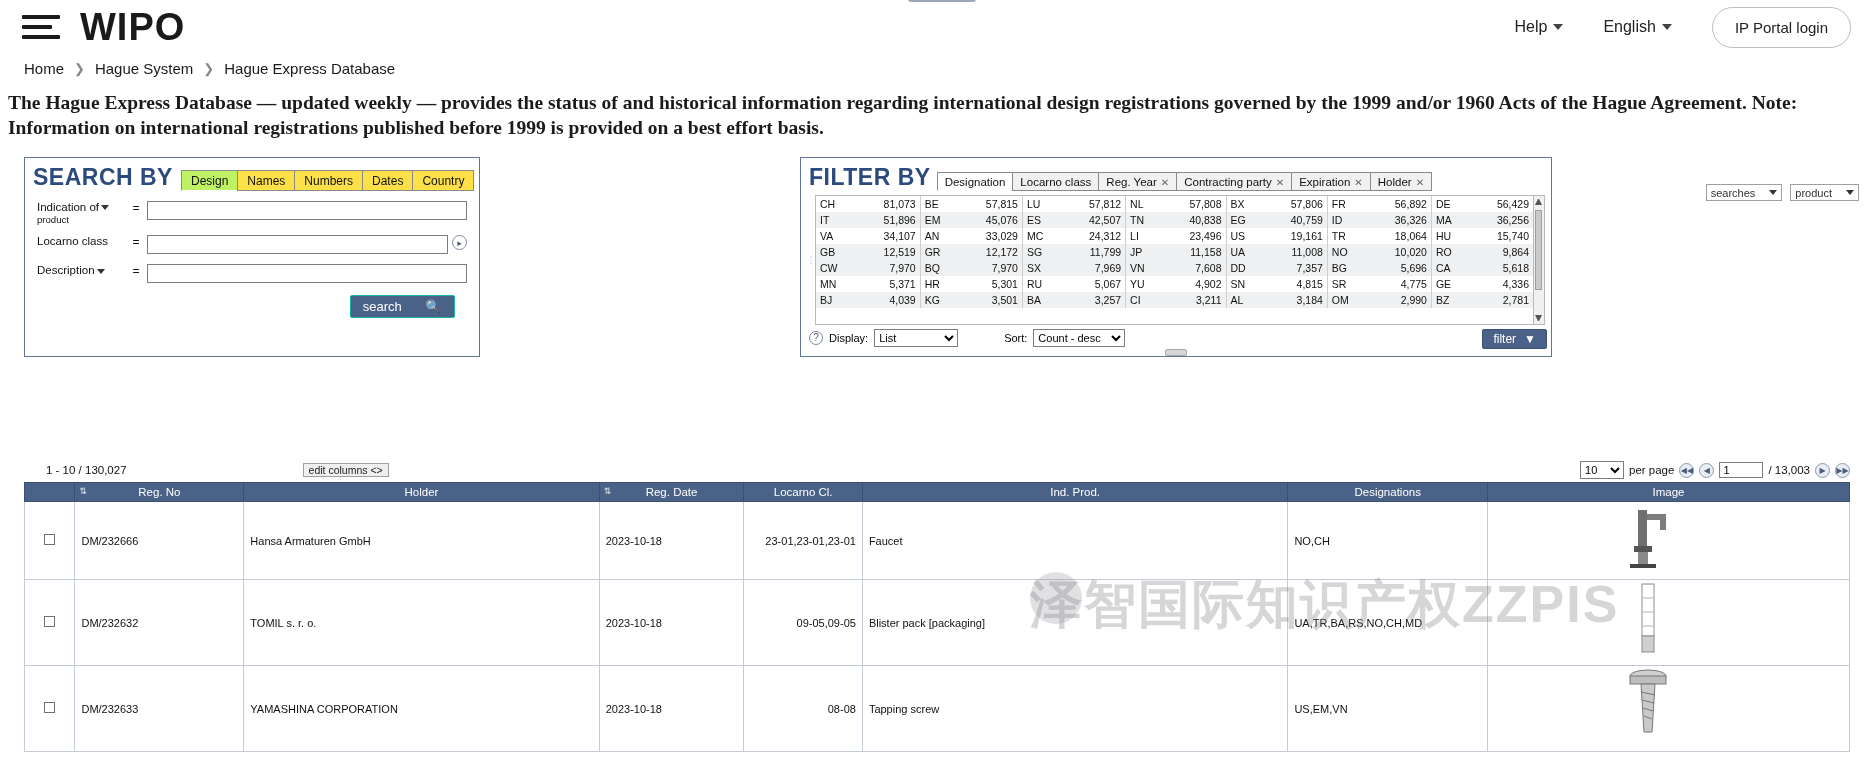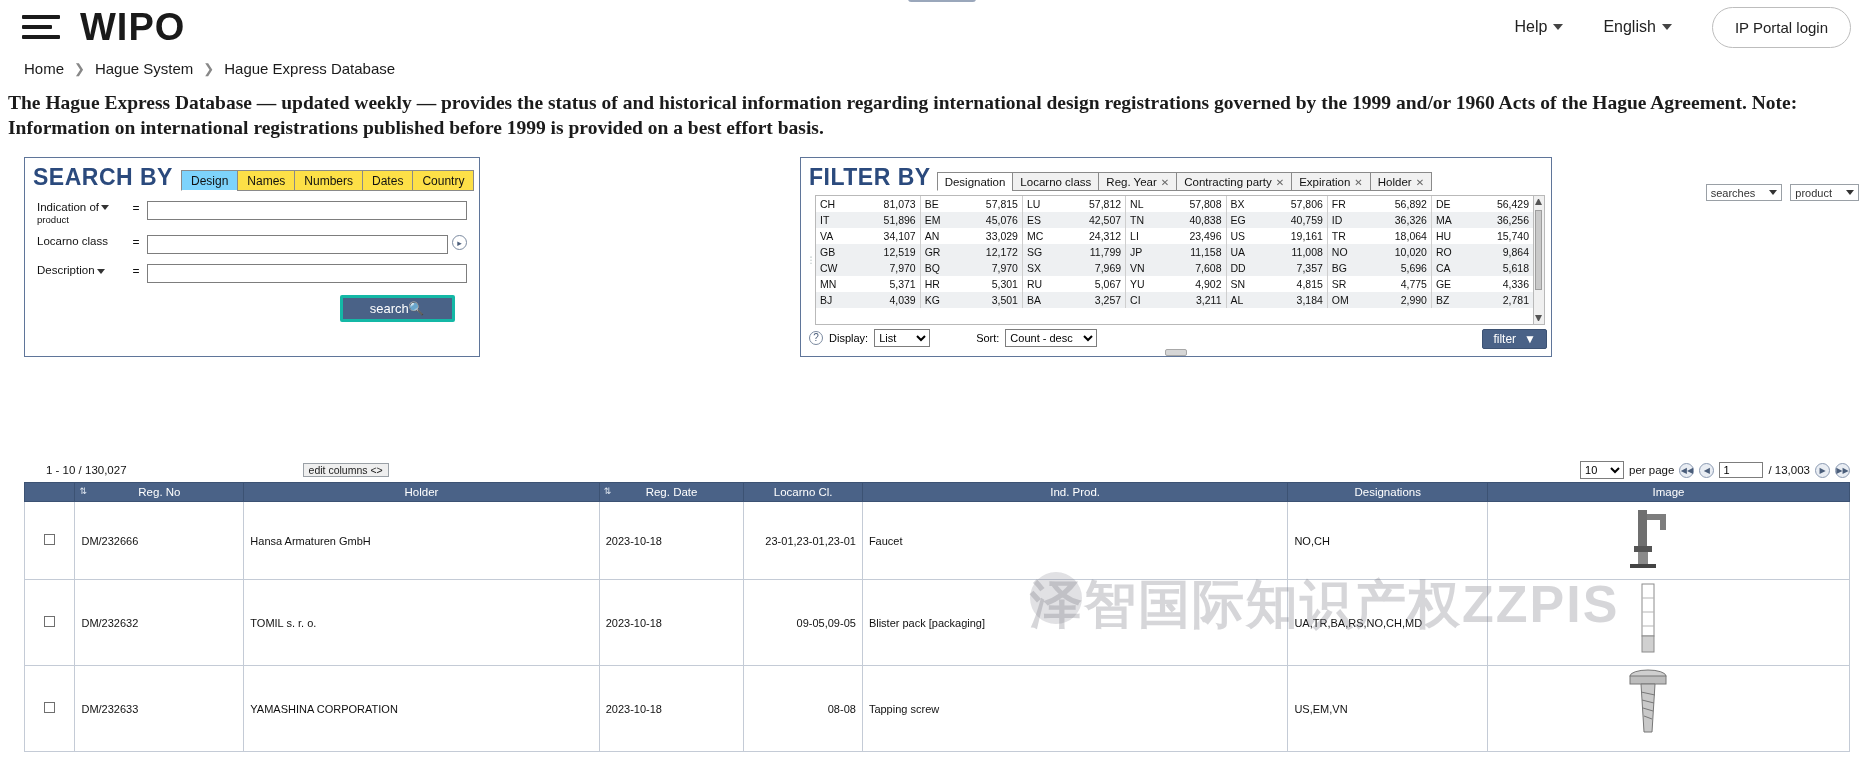--- a/index.html
+++ b/index.html
@@ -72,40 +72,40 @@
   .panel-title {
     font-family:"Liberation Sans", sans-serif;
     font-size:23px; font-weight:bold; color:#2b4a7d; letter-spacing:0.5px;
   }
   .search-head { display:flex; align-items:flex-end; padding:6px 0 0 8px; }
   .tabs { display:flex; margin-left:8px; }
   .tab {
     font-size:12px; padding:3px 9px 2px 9px; border:1px solid #8a8a8a;
     background:#fde047; margin-right:-1px; color:#111; cursor:pointer;
   }
-  .tab.active { background:#7dd3fc; border-bottom:1px solid #fff; font-weight:normal;}
+  .tab.active { background:#bef264; border-bottom:1px solid #fff; font-weight:normal;}
   .search-body { padding:10px 12px 0 12px; }
   .form-row { display:flex; margin-bottom:10px; }
   .form-label { width:88px; font-size:11.5px; color:#111; line-height:1.15;}
   .form-label small { display:block; }
   .lbl-tri { display:inline-block; width:0;height:0;border-left:4px solid transparent;border-right:4px solid transparent;border-top:5px solid #333; margin-left:2px; vertical-align:middle;}
   .eq { width:22px; text-align:center; font-size:12px; color:#111;}
   .inp {
     flex:1; height:19px; border:1px solid #7d7d7d; background:#fff;
     font-size:11px; padding:0 4px; font-family:"Liberation Sans", sans-serif;
   }
   .circle-btn {
     width:15px;height:15px;border-radius:50%;border:1px solid #7b8aa0;
     background:#fff; margin-left:4px; font-size:9px; color:#4a5d7a;
     display:flex;align-items:center;justify-content:center; cursor:pointer;
   }
   .search-btn-row { display:flex; justify-content:flex-end; padding:2px 12px 0 0;}
   .search-btn {
-    background:#4a6287; color:#fff; border:3px solid #14b8a6; border-radius:2px;
-    font-size:13px; padding:3px 27px; display:flex; align-items:center; gap:0; cursor:pointer;
+    background:#4a6287; color:#fff; border:1px solid #14b8a6; border-radius:2px;
+    font-size:13px; padding:3px 12px; display:flex; align-items:center; gap:24px; cursor:pointer;
   }
 
   
   .filter-panel {
     position:absolute; left:800px; top:4px; width:752px; height:200px;
     border:1px solid #5f7599; background:#fff;
   }
   .filter-head { display:flex; align-items:flex-end; padding:6px 0 0 8px;}
   .ftabs { display:flex; margin-left:6px; }
   .ftab {
@@ -440,21 +440,21 @@
         <div class="scrollbar">
           <div class="scroll-arrow up"></div>
           <div class="scroll-thumb"></div>
           <div class="scroll-arrow dn"></div>
         </div>
       </div>
 
       <div class="filter-foot">
         <div class="q-circle">?</div>
         <span>Display:</span>
-        <select class="sel" style="width:56px">
+        <select class="sel" style="width:84px">
           <option>List</option>
         </select>
         <span style="margin-left:40px">Sort:</span>
         <select class="sel" style="width:92px">
           <option>Count - desc</option>
         </select>
         <div class="filter-btn">
           <span>filter</span>
           <span>▼</span>
         </div>

